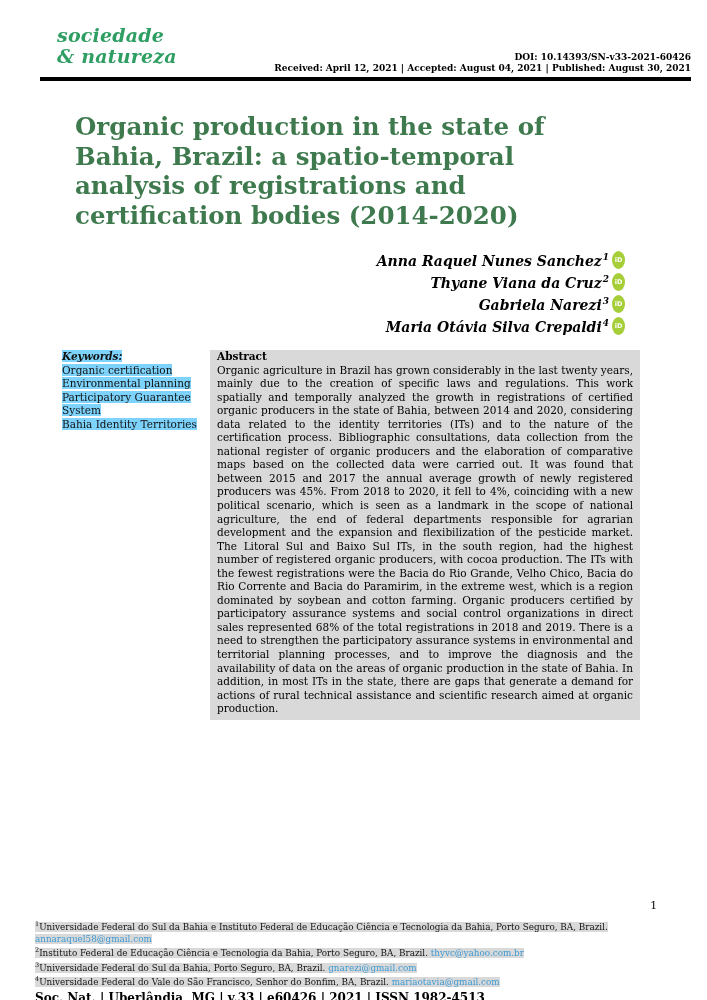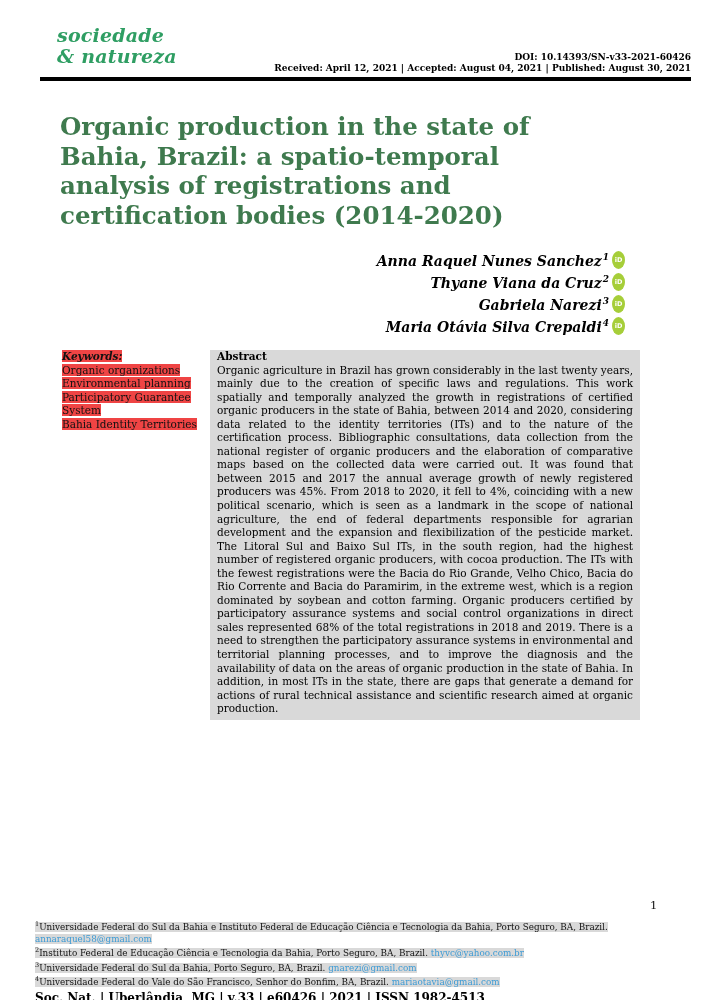--- a/index.html
+++ b/index.html
@@ -18,42 +18,42 @@
   .header-meta {
     position:absolute; right:16px; top:36px; text-align:right;
     font-size:9px; line-height:11px; font-weight:bold; color:#000;
   }
   .header-rule {
     position:absolute; left:40px; right:16px; top:61px; height:4px;
     background:#000;
   }
   
   .title {
-    position:absolute; left:60px; top:96px; width:530px;
+    position:absolute; left:75px; top:96px; width:530px;
     font-size:24.5px; line-height:29.5px; font-weight:bold; color:#3f7a4e;
   }
   
   .authors { position:absolute; right:82px; top:233px; text-align:right; }
   .author-line {
     display:flex; justify-content:flex-end; align-items:center;
     height:22px; font-size:14px; font-style:italic; font-weight:bold; color:#000;
   }
   .author-line sup { font-size:9px; font-weight:bold; margin-left:1px; }
   .orcid {
     display:inline-flex; align-items:center; justify-content:center;
     width:13px; height:18px; margin-left:3px; border-radius:50%;
     background:#a6ce39; color:#fff; font-size:6.5px; font-weight:bold;
     font-style:normal; font-family:"DejaVu Sans", sans-serif; cursor:pointer;
   }
   
   .kw {
     position:absolute; left:62px; top:334px; width:138px;
     font-size:10.5px; line-height:13.6px;
   }
-  .kw .hl { background:#ef4444; }
+  .kw .hl { background:#7dd3fc; }
   .kw-heading { font-weight:bold; font-style:italic; }
   .abstract {
     position:absolute; left:210px; top:334px; width:430px;
     background:#d9d9d9; padding:0 7px 4px 7px;
     font-size:10.5px; line-height:13.55px; text-align:justify; color:#000;
   }
   .abstract-heading { font-weight:bold; text-align:left; }
   
   .page-number { position:absolute; left:650px; top:882px; font-size:11.5px; }
   .footnotes {
@@ -99,21 +99,21 @@
       <span class="orcid">iD</span>
     </div>
     <div class="author-line">
       <span><span>Maria Otávia Silva Crepaldi</span><sup>4</sup></span>
       <span class="orcid">iD</span>
     </div>
   </div>
 
   <div class="kw">
     <div><span class="hl kw-heading">Keywords:</span></div>
-    <div><span class="hl">Organic organizations</span></div>
+    <div><span class="hl">Organic certification</span></div>
     <div><span class="hl">Environmental planning</span></div>
     <div><span class="hl">Participatory Guarantee System</span></div>
     <div><span class="hl">Bahia Identity Territories</span></div>
   </div>
 
   <div class="abstract">
     <div class="abstract-heading">Abstract</div>
     <div>Organic agriculture in Brazil has grown considerably in the last twenty years, mainly due to the creation of specific laws and regulations. This work spatially and temporally analyzed the growth in registrations of certified organic producers in the state of Bahia, between 2014 and 2020, considering data related to the identity territories (ITs) and to the nature of the certification process. Bibliographic consultations, data collection from the national register of organic producers and the elaboration of comparative maps based on the collected data were carried out. It was found that between 2015 and 2017 the annual average growth of newly registered producers was 45%. From 2018 to 2020, it fell to 4%, coinciding with a new political scenario, which is seen as a landmark in the scope of national agriculture, the end of federal departments responsible for agrarian development and the expansion and flexibilization of the pesticide market. The Litoral Sul and Baixo Sul ITs, in the south region, had the highest number of registered organic producers, with cocoa production. The ITs with the fewest registrations were the Bacia do Rio Grande, Velho Chico, Bacia do Rio Corrente and Bacia do Paramirim, in the extreme west, which is a region dominated by soybean and cotton farming. Organic producers certified by participatory assurance systems and social control organizations in direct sales represented 68% of the total registrations in 2018 and 2019. There is a need to strengthen the participatory assurance systems in environmental and territorial planning processes, and to improve the diagnosis and the availability of data on the areas of organic production in the state of Bahia. In addition, in most ITs in the state, there are gaps that generate a demand for actions of rural technical assistance and scientific research aimed at organic production.</div>
   </div>
 

